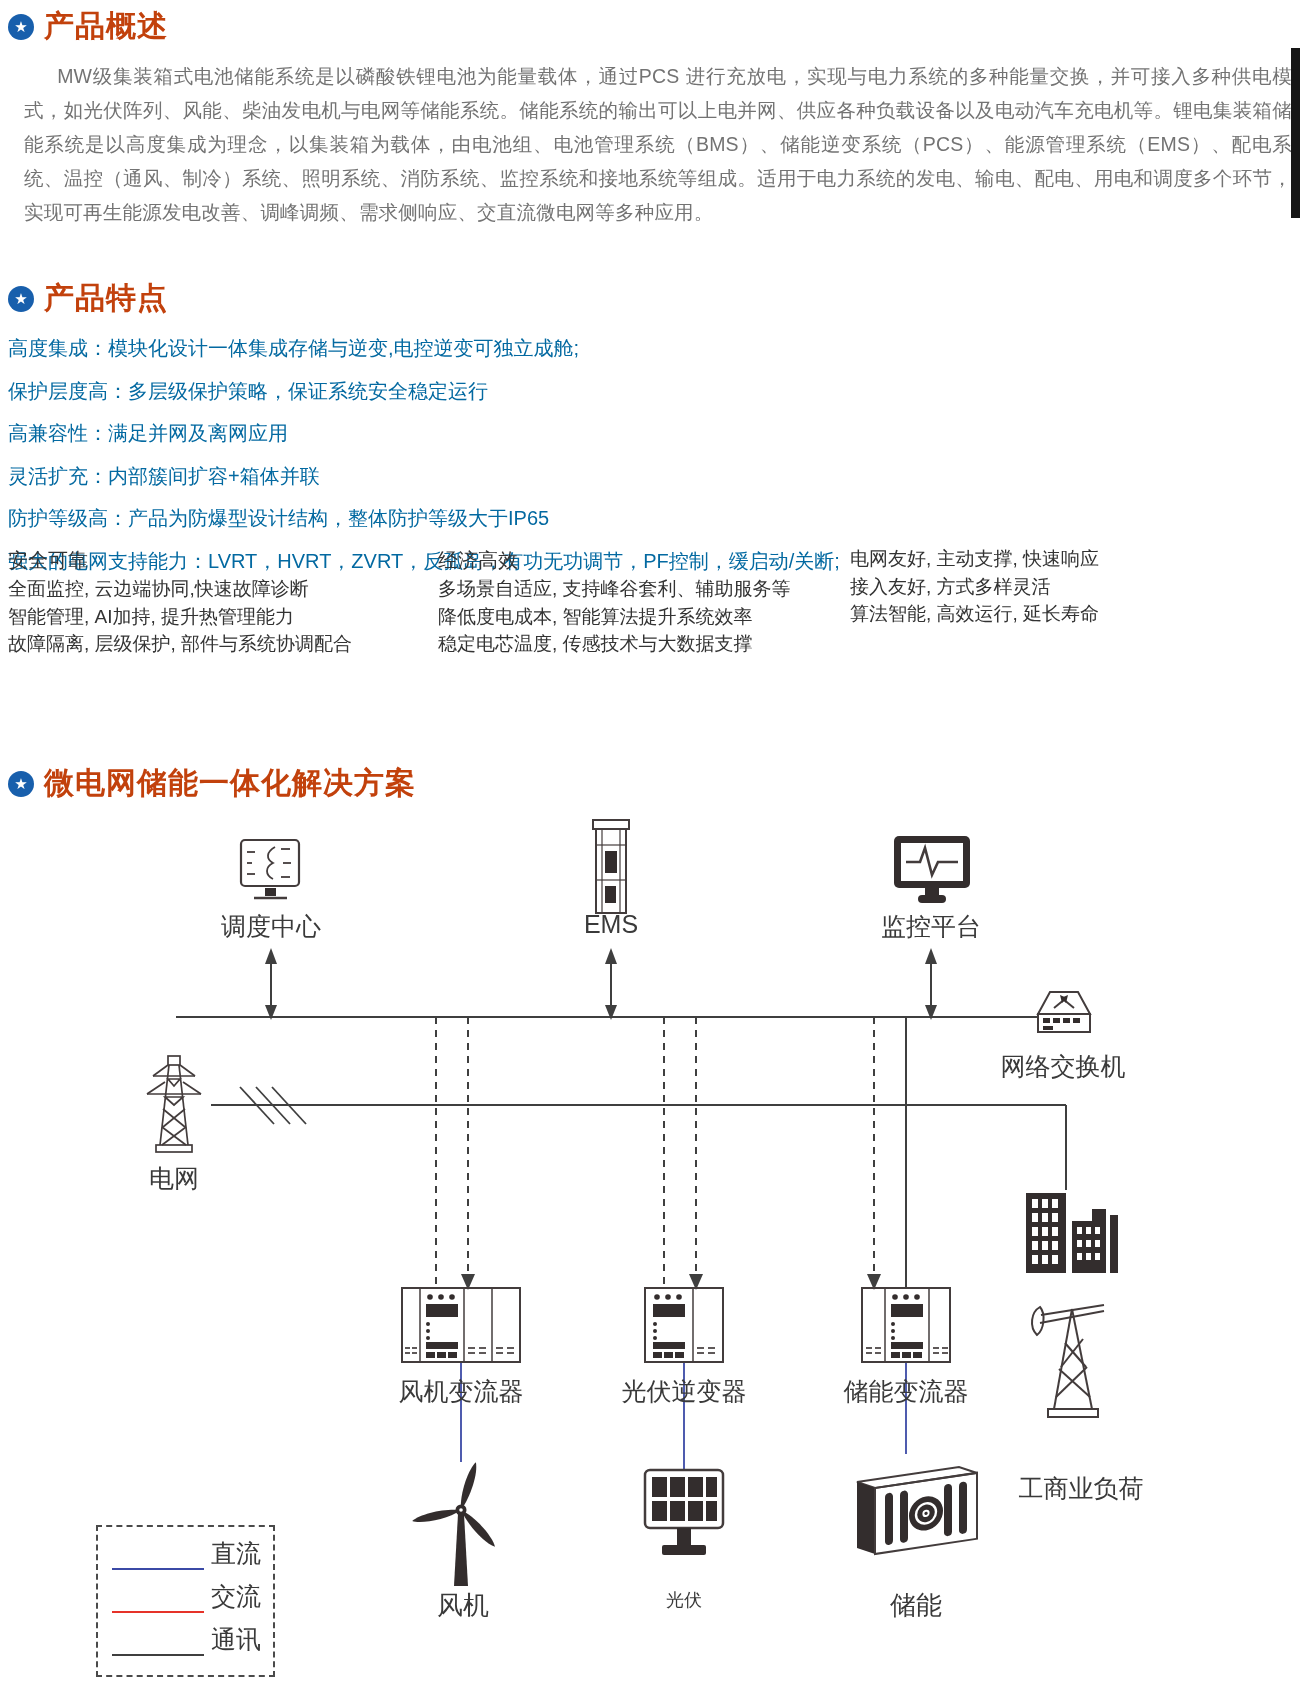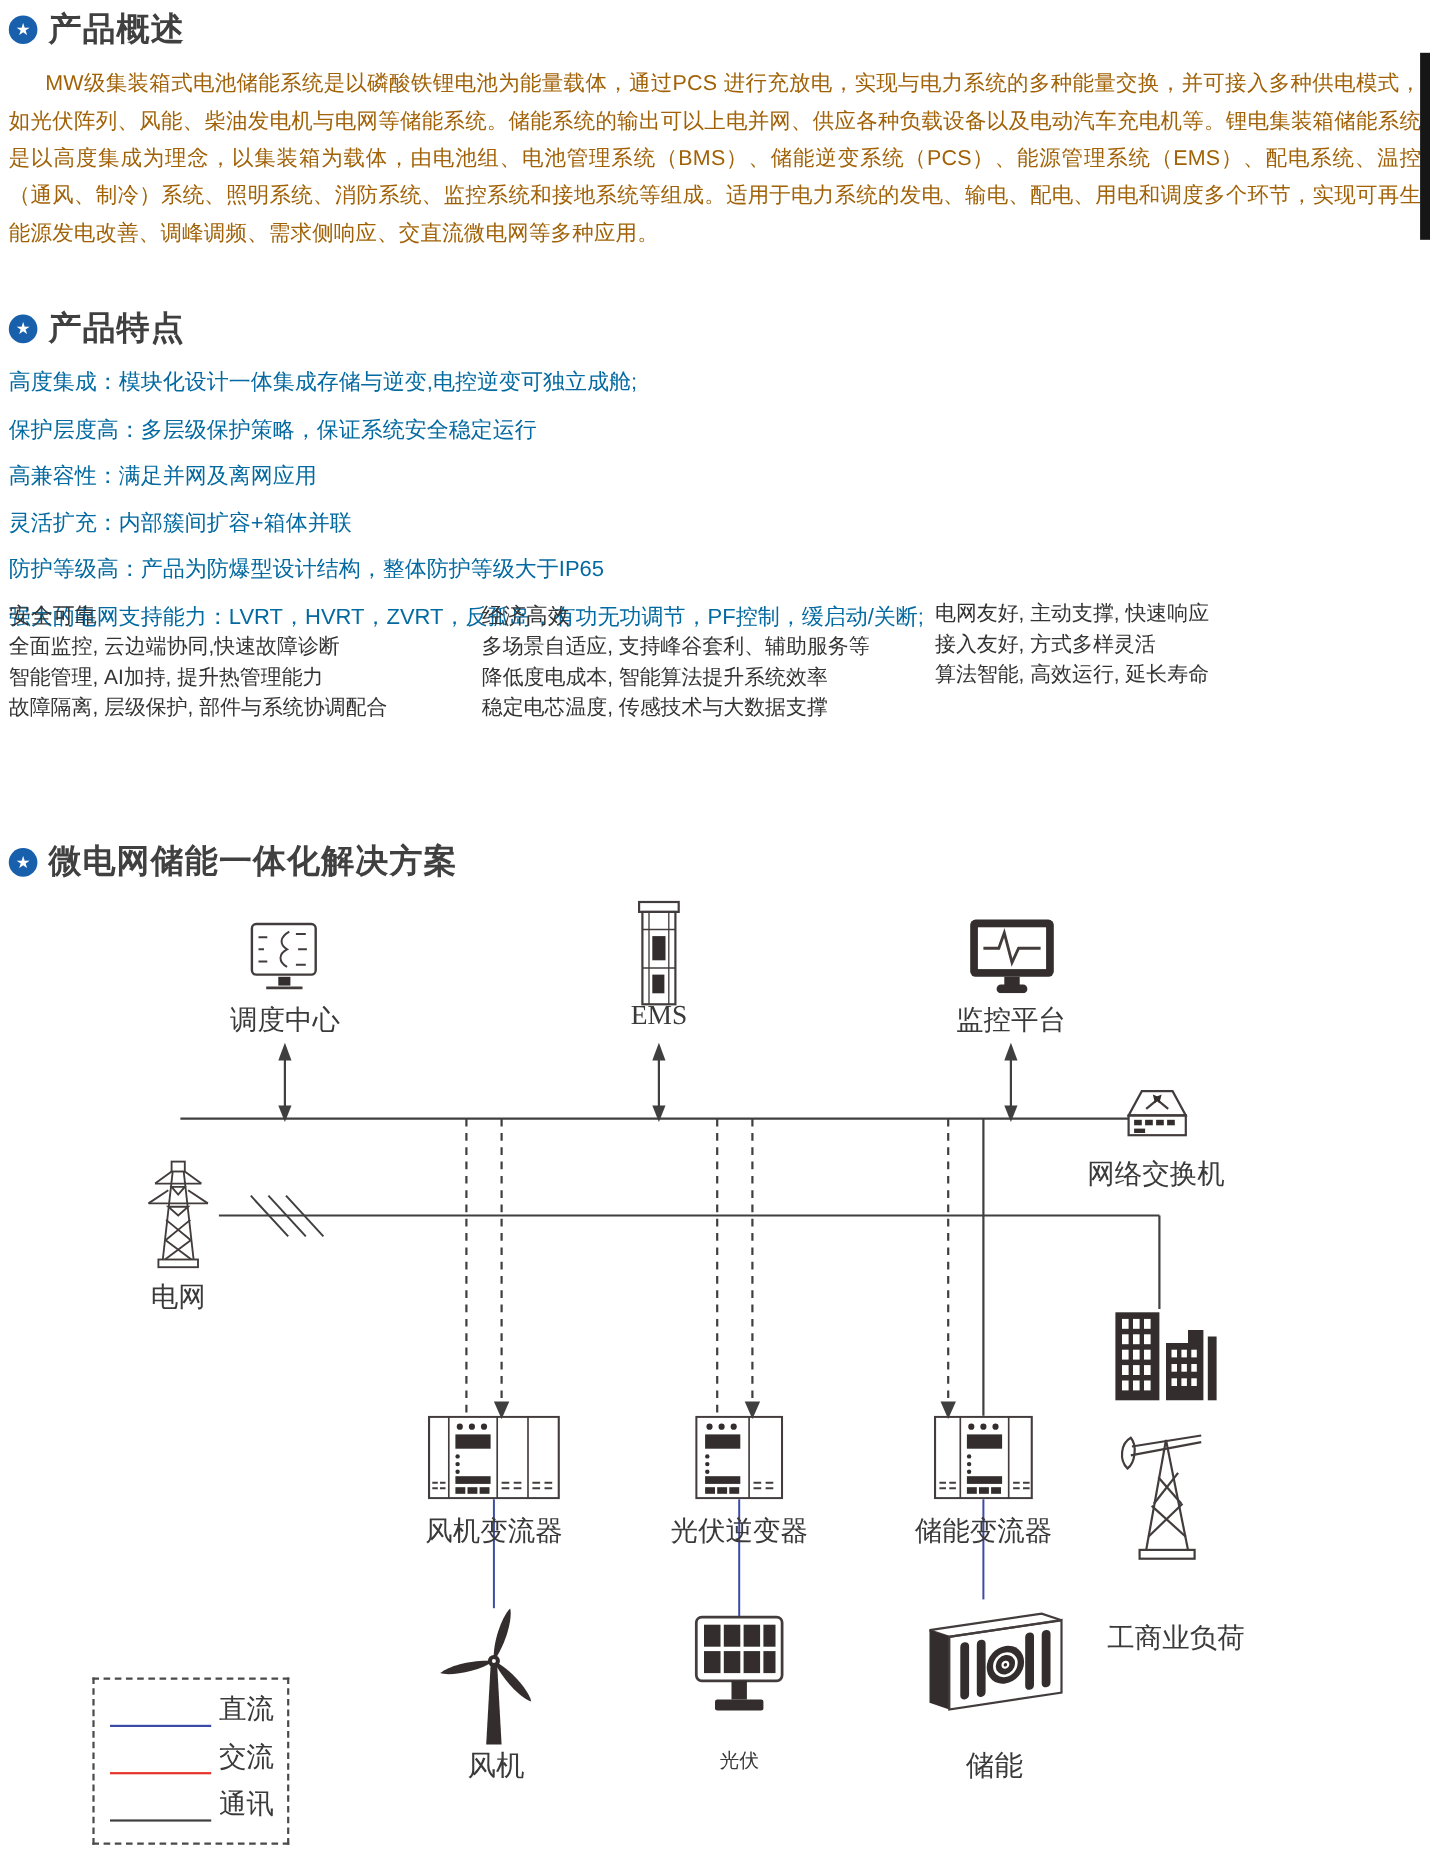--- a/index.html
+++ b/index.html
@@ -2,28 +2,28 @@
 <html><head>
 <meta charset="utf-8">
 <style>
   html,body{margin:0;padding:0;background:#fff;}
   body{width:1300px;height:1694px;position:relative;overflow:hidden;
        font-family:"Liberation Sans","DejaVu Sans",sans-serif;color:#333;}
   .sec{position:absolute;left:8px;right:8px;}
   .sec-head{display:flex;align-items:center;gap:10px;}
   .star-badge{width:26px;height:26px;border-radius:50%;background:#185fac;color:#fff;
       display:inline-flex;align-items:center;justify-content:center;font-size:15px;flex:0 0 auto;}
-  .sec-title{font-size:30px;font-weight:600;color:#404040;letter-spacing:1px;}
+  .sec-title{font-size:30px;font-weight:600;color:#c2410c;letter-spacing:1px;}
   .body-par{margin-top:12px;font-size:19.5px;line-height:34px;text-align:justify;
-      text-indent:1.7em;color:#a16207;letter-spacing:.2px;}
+      text-indent:1.7em;color:#737373;letter-spacing:.2px;margin-left:16px;}
   .feat{font-size:20px;line-height:42.5px;color:#0369a1;}
   .cols{display:grid;grid-template-columns:430px 412px 1fr;}
   .col-title{font-size:20px;line-height:30px;color:#333;}
   .col-line{font-size:19px;line-height:27.5px;color:#333;}
-  #diagram{position:absolute;left:4px;top:810px;width:1072px;height:884px;font-family:Liberation Serif, serif;}
+  #diagram{position:absolute;left:16px;top:810px;width:1072px;height:884px;}
   .dlabel{position:absolute;text-align:center;font-size:25px;color:#3a3a3a;white-space:nowrap;transform:translateX(-50%);}
   .icon{position:absolute;}
   svg .st{stroke:#433c3c;fill:none;}
   svg .fl{fill:#332d2d;}
   #edge-artifact{position:absolute;right:0;top:48px;width:9px;height:170px;background:#161616;}
   #legend{position:absolute;left:80px;top:715px;width:175px;height:148px;border:2px dashed #4a4a4a;}
   .leg-row{display:flex;align-items:flex-end;gap:7px;height:40px;margin:3px 0 0 14px;}
   .leg-line{width:92px;height:2px;}
   .leg-text{font-size:25px;color:#3a3a3a;}
 </style>

